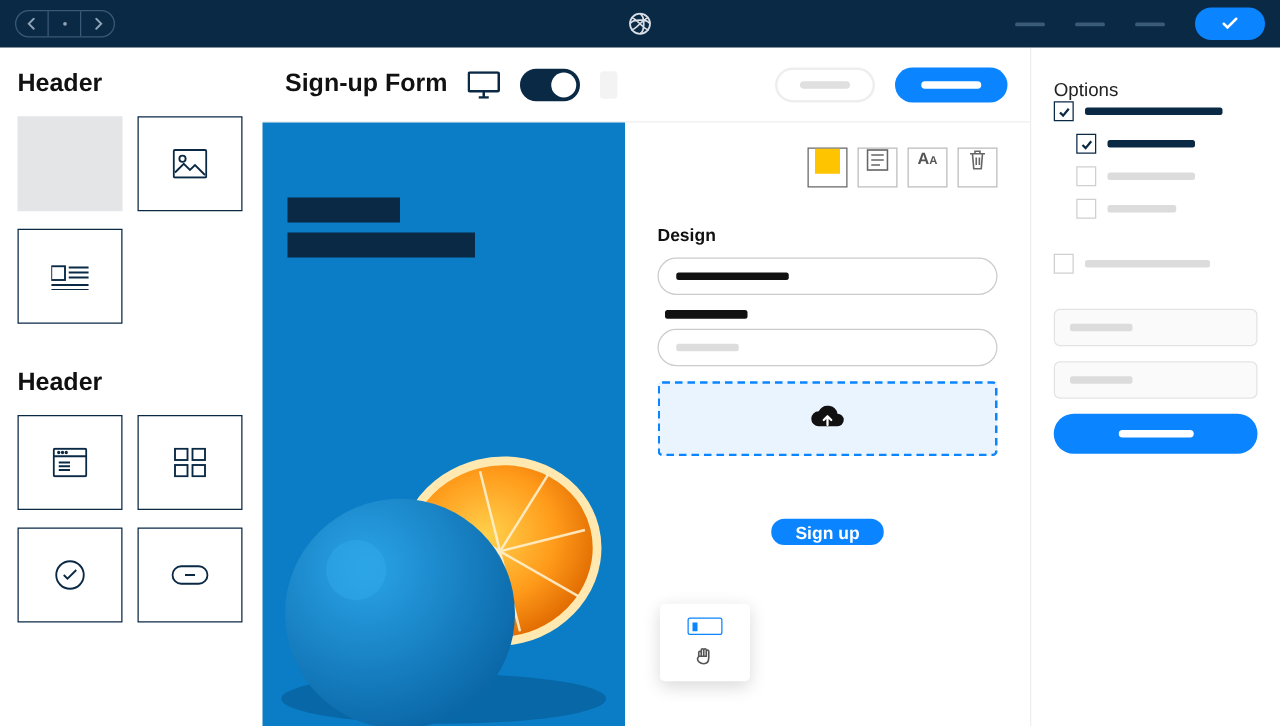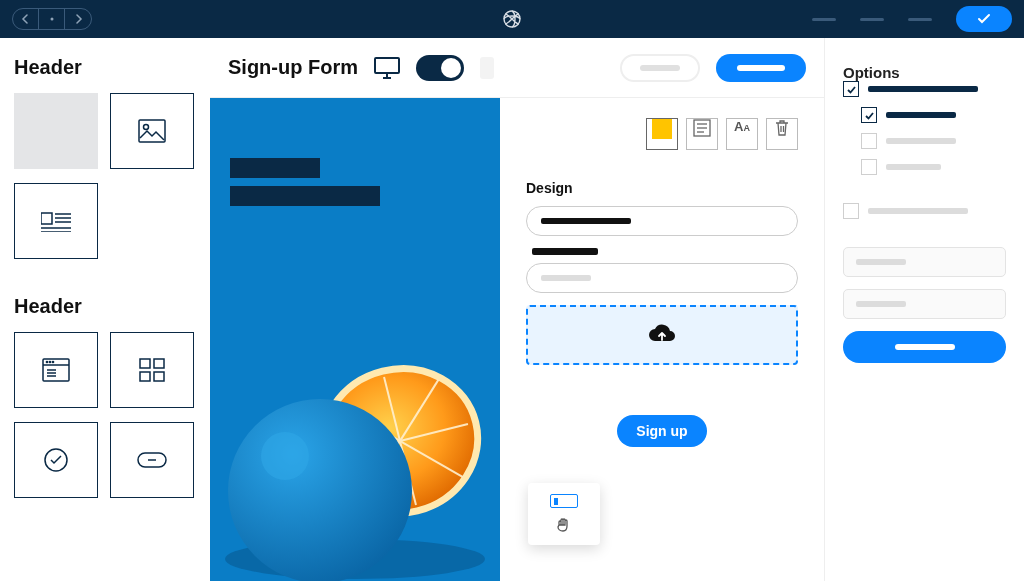--- a/index.html
+++ b/index.html
@@ -51,25 +51,25 @@
   .tool.color .sw { width:20px; height:20px; background:#ffc400; }
   .form-panel label { font-size:14px; font-weight:700; color:#111; display:block; margin-bottom:10px; }
   .field { height:30px; border:1px solid #ccc; border-radius:15px; margin-bottom:12px; display:flex; align-items:center; padding:0 14px; }
   .field .val { height:6px; background:#111; border-radius:2px; }
   .field .ph { height:6px; background:#ddd; border-radius:2px; }
   .small-label { height:7px; width:66px; background:#111; border-radius:2px; margin:6px 0 8px 6px; }
   .drop-zone { border:2px dashed #0a84ff; background:#e9f4ff; border-radius:4px; height:60px; display:flex; align-items:center; justify-content:center; margin-top:6px; }
   .drag-card { position:absolute; left:28px; top:385px; width:72px; height:62px; background:#fff; box-shadow:0 4px 14px rgba(0,0,0,.15); border-radius:4px; display:flex; flex-direction:column; align-items:center; justify-content:center; gap:8px; }
   .drag-card .mini { width:28px; height:14px; border:1.5px solid #0a84ff; border-radius:2px; position:relative; }
   .drag-card .mini::after { content:""; position:absolute; left:3px; top:3px; width:4px; height:7px; background:#0a84ff; }
-  .signup-btn { margin:50px auto 0; width:90px; height:32px; border-radius:16px; background:#0a84ff; color:#fff; font-weight:600; font-size:14px; display:flex; align-items:center; justify-content:center; }
+  .signup-btn { margin:50px auto 0; width:90px; height:21px; border-radius:16px; background:#0a84ff; color:#fff; font-weight:600; font-size:14px; display:flex; align-items:center; justify-content:center; }
 
   
   .right { width:200px; border-left:1px solid #eee; padding:26px 18px; }
-  .right h4 { font-size:15px; font-weight:700; color:#222; }
+  .right h4 { font-size:15px; font-weight:400; color:#222; }
   .opt-row { display:flex; align-items:center; gap:9px; margin-bottom:10px; }
   .chk { width:16px; height:16px; border:1.5px solid #0a2945; display:flex; align-items:center; justify-content:center; }
   .chk.empty { border-color:#cfcfcf; }
   .lbl { height:6px; border-radius:2px; }
   .lbl.dark { background:#0a2945; }
   .lbl.light { background:#dcdcdc; }
   .sep { height:18px; }
   .input-ghost { height:30px; border:1px solid #e3e3e3; border-radius:5px; background:#fafafa; margin-bottom:12px; display:flex; align-items:center; padding:0 12px; }
   .input-ghost .ph { width:50px; height:6px; background:#dcdcdc; border-radius:2px; }
   .action-btn { height:32px; border-radius:16px; background:#0a84ff; display:flex; align-items:center; justify-content:center; margin-top:10px; }

